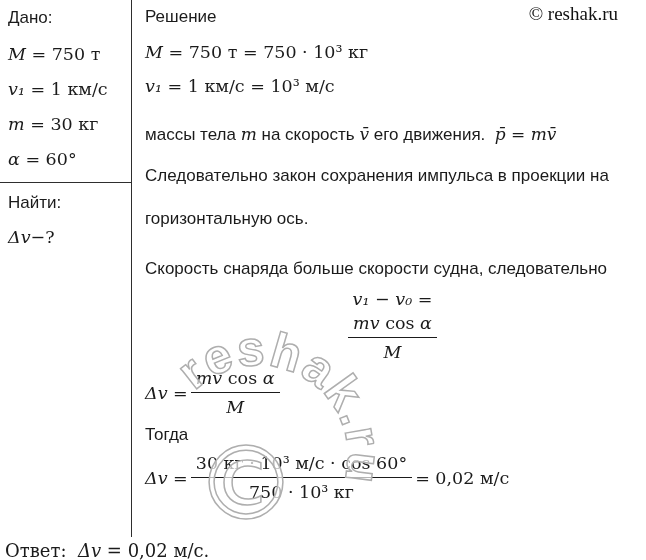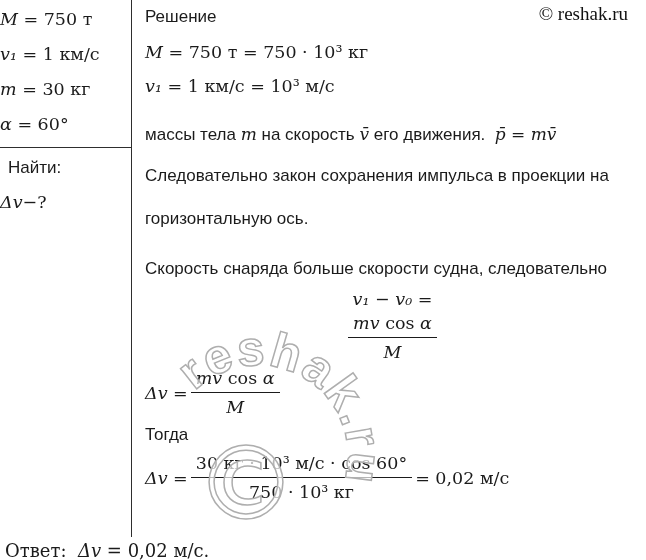--- a/index.html
+++ b/index.html
@@ -1,29 +1,29 @@
 <!DOCTYPE html>
 <html><head>
 <meta charset="utf-8">
 <style>
   html,body{margin:0;padding:0;background:#fff;}
   .page{
     position:relative;width:646px;height:560px;background:#ffffff;
     color:#1b1b1b;font-family:"Liberation Sans",sans-serif;overflow:hidden;
   }
   .credit{
-    position:absolute;top:3px;right:18px;
+    position:absolute;top:3px;right:28px;
     font-family:"Liberation Serif",serif;font-size:19px;color:#111;
   }
   .columns{display:flex;height:537px;}
   .col-left{
     width:132px;flex:none;box-sizing:border-box;
     border-right:1.6px solid #2e2e2e;padding-top:7px;
   }
-  .col-left .line{margin-bottom:11px;}
+  .col-left .line{padding-left:8px;margin-bottom:11px;}
   .col-right{flex:1;padding:6px 6px 0 13px;box-sizing:border-box;}
   .sans-label{font-size:17px;line-height:22px;margin-bottom:13px;}
   .prose{font-size:17px;line-height:24px;}
   .math{font-family:"DejaVu Serif","Liberation Serif",serif;font-size:17.5px;line-height:24px;}
   .tk-v{font-style:italic;font-family:"DejaVu Serif","Liberation Serif",serif;}
   .tk-r{font-style:normal;font-family:"DejaVu Serif","Liberation Serif",serif;}
   .tk-p{font-style:normal;font-family:"Liberation Sans",sans-serif;font-size:17px;}
   .hr-given{border:none;border-top:1.6px solid #2e2e2e;margin:10px 0 9px 0;}
   
   .l-header{margin-bottom:12px;}
@@ -55,20 +55,21 @@
 </head>
 <body>
 
 <div class="page">
 
   <div class="credit">© reshak.ru</div>
 
   <div class="columns">
 
     <div class="col-left">
+      <div class="sans-label" style="padding-left:8px">Дано:</div>
       <div class="line math"><span class="tk-v">M</span><span class="tk-r"> = 750 т</span></div>
       <div class="line math"><span class="tk-v">v₁</span><span class="tk-r"> = 1 км/с</span></div>
       <div class="line math"><span class="tk-v">m</span><span class="tk-r"> = 30 кг</span></div>
       <div class="line math"><span class="tk-v">α</span><span class="tk-r"> = 60°</span></div>
       <hr class="hr-given">
       <div class="sans-label" style="padding-left:8px;margin-bottom:11px">Найти:</div>
       <div class="line math"><span class="tk-v">Δv</span><span class="tk-r">−?</span></div>
     </div>
 
     <div class="col-right">

